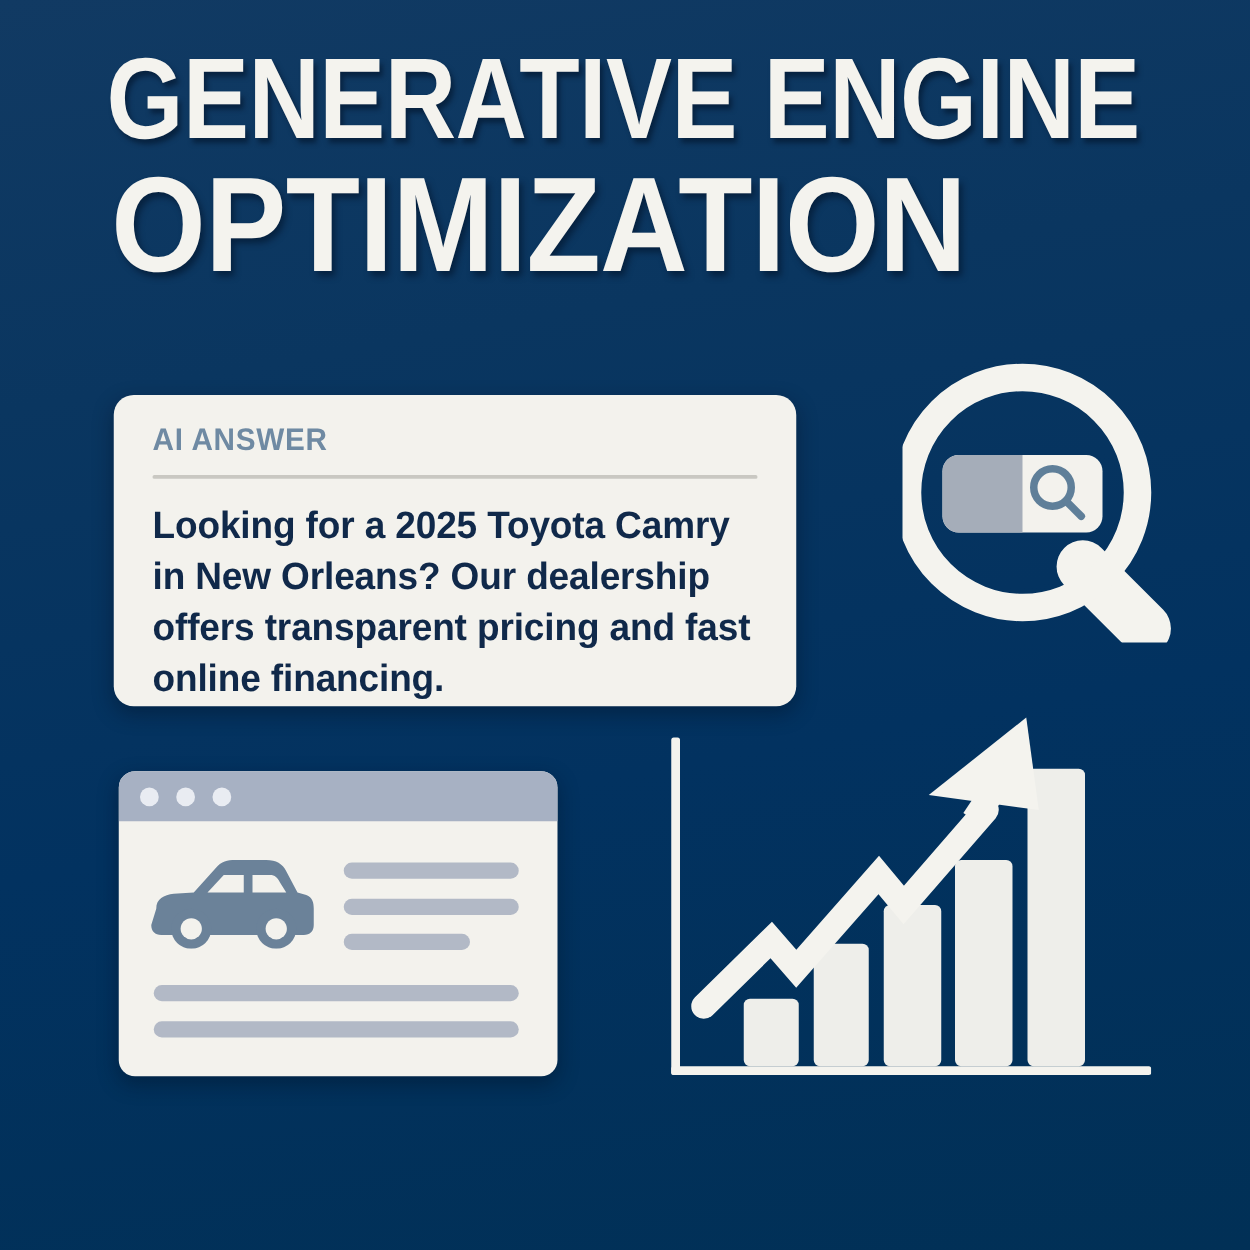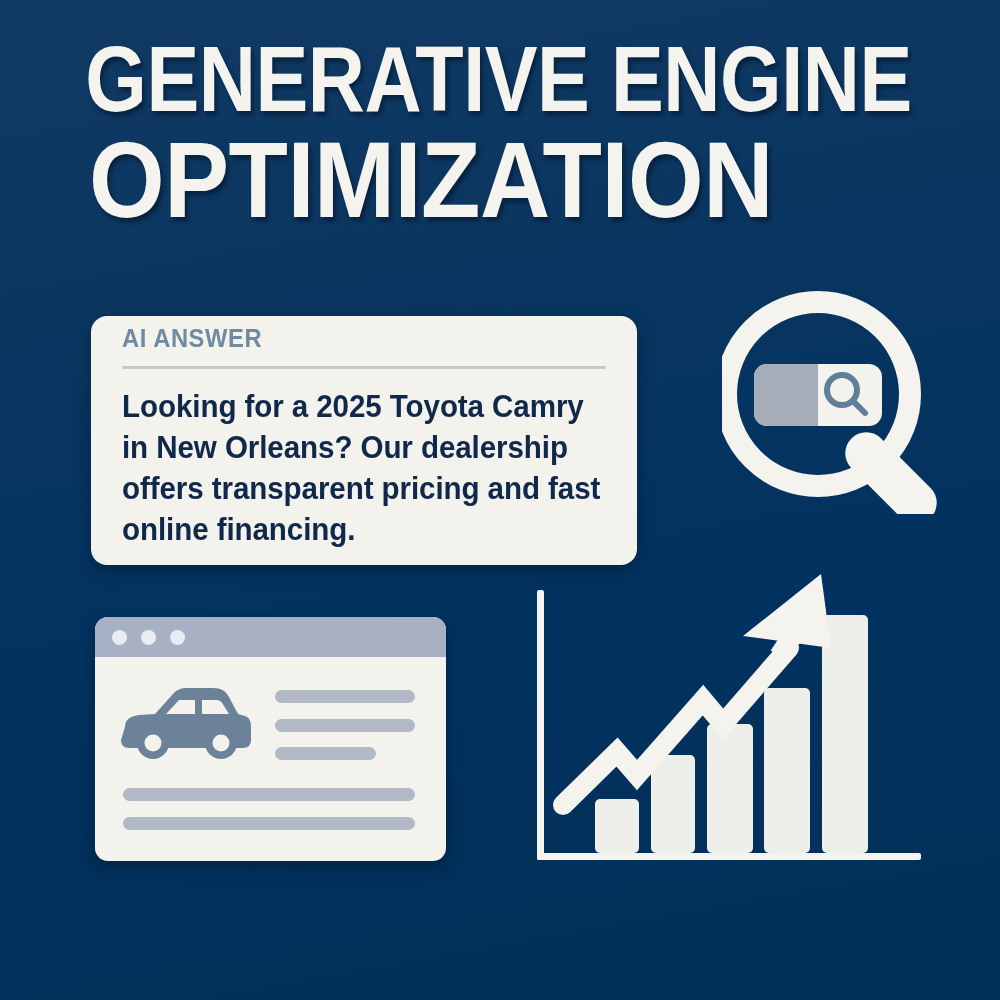--- a/index.html
+++ b/index.html
@@ -53,21 +53,21 @@
   .ai-card {
     position: absolute;
     left: 91px;
     top: 316px;
     width: 546px;
     height: 249px;
     background: #f3f2ed;
     border-radius: 16px;
     box-shadow: 0 6px 16px rgba(0, 12, 30, 0.38);
     box-sizing: border-box;
-    padding: 8px 30px 0 31px;
+    padding: 22px 30px 0 31px;
   }
   .ai-card-label {
     color: #6f8aa3;
     font-size: 25px;
     font-weight: bold;
     letter-spacing: 0.6px;
     font-family: "Liberation Sans Narrow", "Liberation Sans", sans-serif;
     transform: scaleX(0.95);
     transform-origin: left center;
   }

